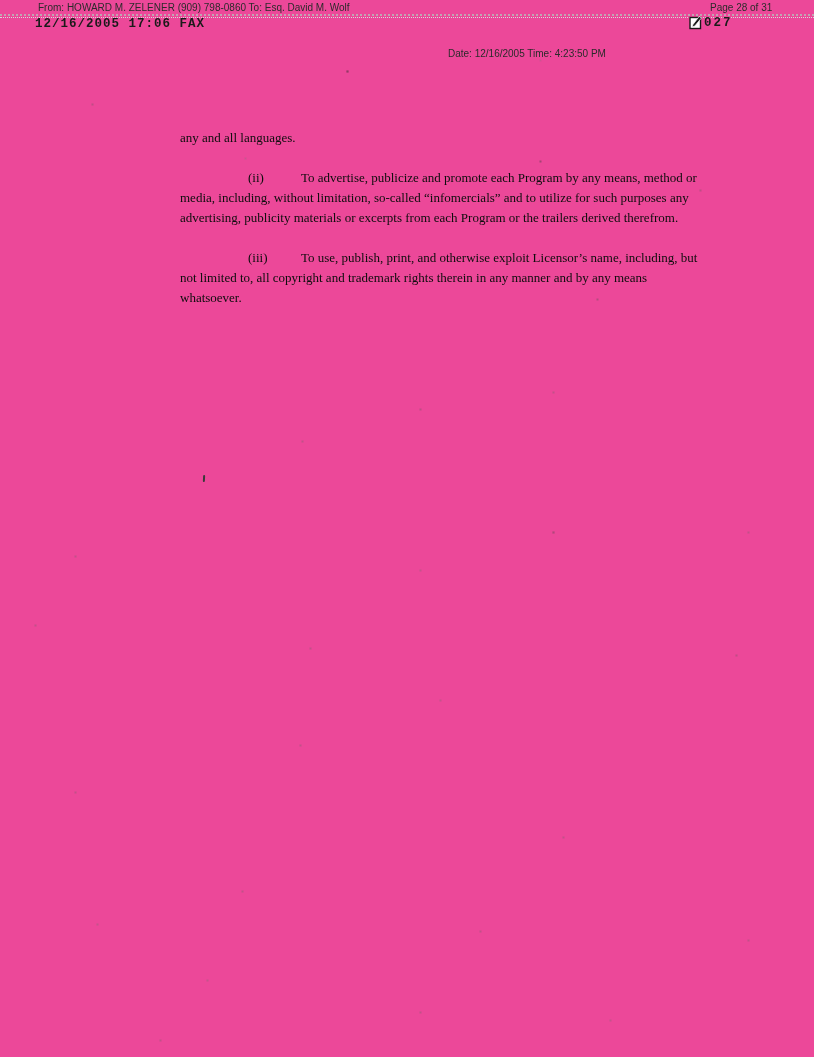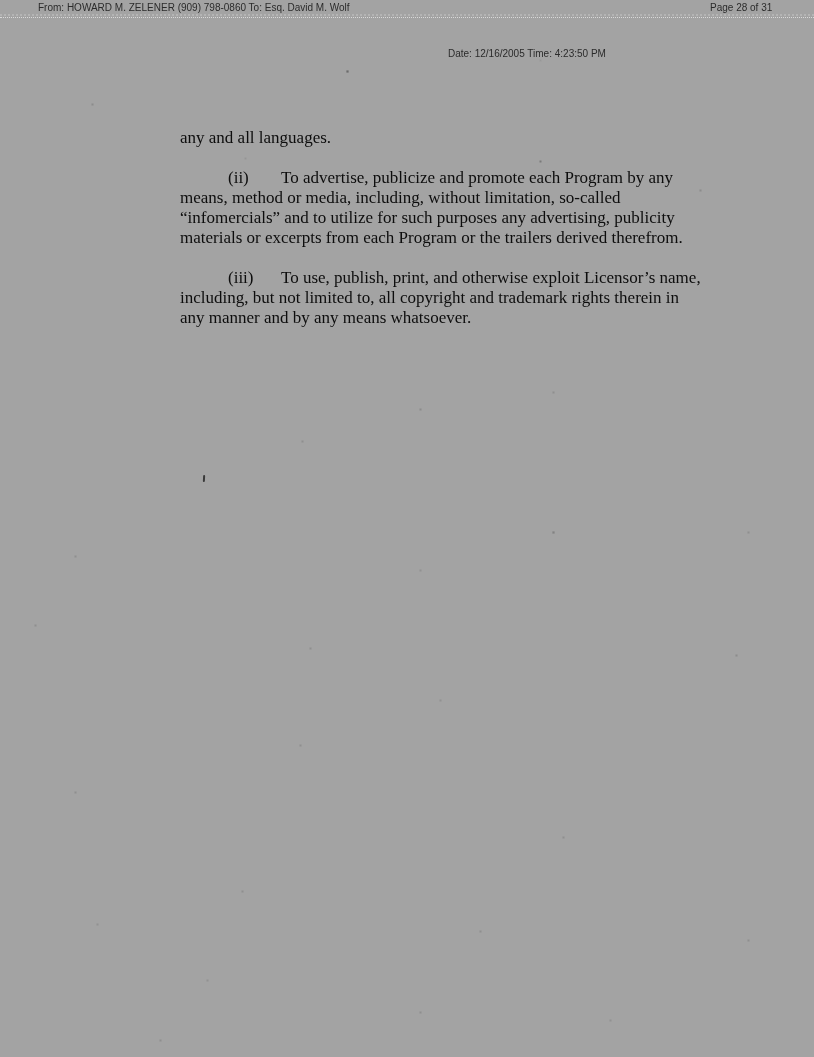--- a/index.html
+++ b/index.html
@@ -6,21 +6,21 @@
   html, body {
     width: 814px; height: 1057px;
     background: #ffffff;
     overflow: hidden;
     position: relative;
     font-family: "Liberation Serif", serif;
   }
   .page {
     position: absolute;
     inset: 0;
-    background: #a3a3a3;
+    background: #ec4899;
   }
 
   
   .fax-header {
     position: absolute;
     top: 2px; left: 0; right: 0; height: 12px;
     font-family: "Liberation Sans", sans-serif;
     font-size: 10px;
     color: #2b2b2b;
     white-space: nowrap;
@@ -58,29 +58,29 @@
     display: flex; align-items: center; gap: 2px;
   }
   .stamp-right svg { display: block; }
   .stamp-number { letter-spacing: 2px; }
 
   
   .doc-body {
     position: absolute;
     top: 128px; left: 180px; width: 522px;
     font-family: "Liberation Serif", serif;
-    font-size: 17px;
+    font-size: 13px;
     line-height: 20px;
     color: #0d0d0d;
     text-align: left;
   }
   .doc-body p { margin: 0 0 20px 0; }
   .pnum {
     display: inline-block;
-    margin-left: 48px;
+    margin-left: 68px;
     width: 53px;
   }
 
   
   .tick-mark {
     position: absolute;
     left: 203px; top: 475px;
     width: 2px; height: 7px;
     background: #3a3a3a;
     transform: rotate(3deg);
@@ -129,20 +129,32 @@
 
   <div class="fax-header">
     <span class="from">From: HOWARD M. ZELENER  (909) 798-0860  To: Esq. David M. Wolf</span>
     <span class="dt">Date: 12/16/2005  Time: 4:23:50 PM</span>
     <span class="pg">Page 28 of 31</span>
   </div>
 
   <div class="dotted-rule"></div>
   <div class="dotted-rule2"></div>
 
+  <div class="stamp-row">
+    <span class="stamp-left">12/16/2005 17:06 FAX</span>
+    <span class="stamp-right">
+      <span>
+        <svg width="13" height="15" viewBox="0 0 13 15">
+          <rect x="1" y="2.5" width="10.5" height="11" fill="#ffffff" stroke="#1a1a1a" stroke-width="1.4"></rect>
+          <path d="M10.5 1 L4 9.5 L3.2 12 L5.8 11 L12 3.5 Z" fill="#1a1a1a" stroke="#ffffff" stroke-width="0.7"></path>
+        </svg>
+      </span>
+      <span class="stamp-number">027</span>
+    </span>
+  </div>
 
   <div class="doc-body">
     <p><span>any and all languages.</span></p>
     <p><span class="pnum">(ii)</span><span>To advertise, publicize and promote each Program by any means, method or media, including, without limitation, so-called “infomercials” and to utilize for such purposes any advertising, publicity materials or excerpts from each Program or the trailers derived therefrom.</span></p>
     <p><span class="pnum">(iii)</span><span>To use, publish, print, and otherwise exploit Licensor’s name, including, but not limited to, all copyright and trademark rights therein in any manner and by any means whatsoever.</span></p>
   </div>
 
   <div class="tick-mark"></div>
   <div class="scan-noise"></div>
 

